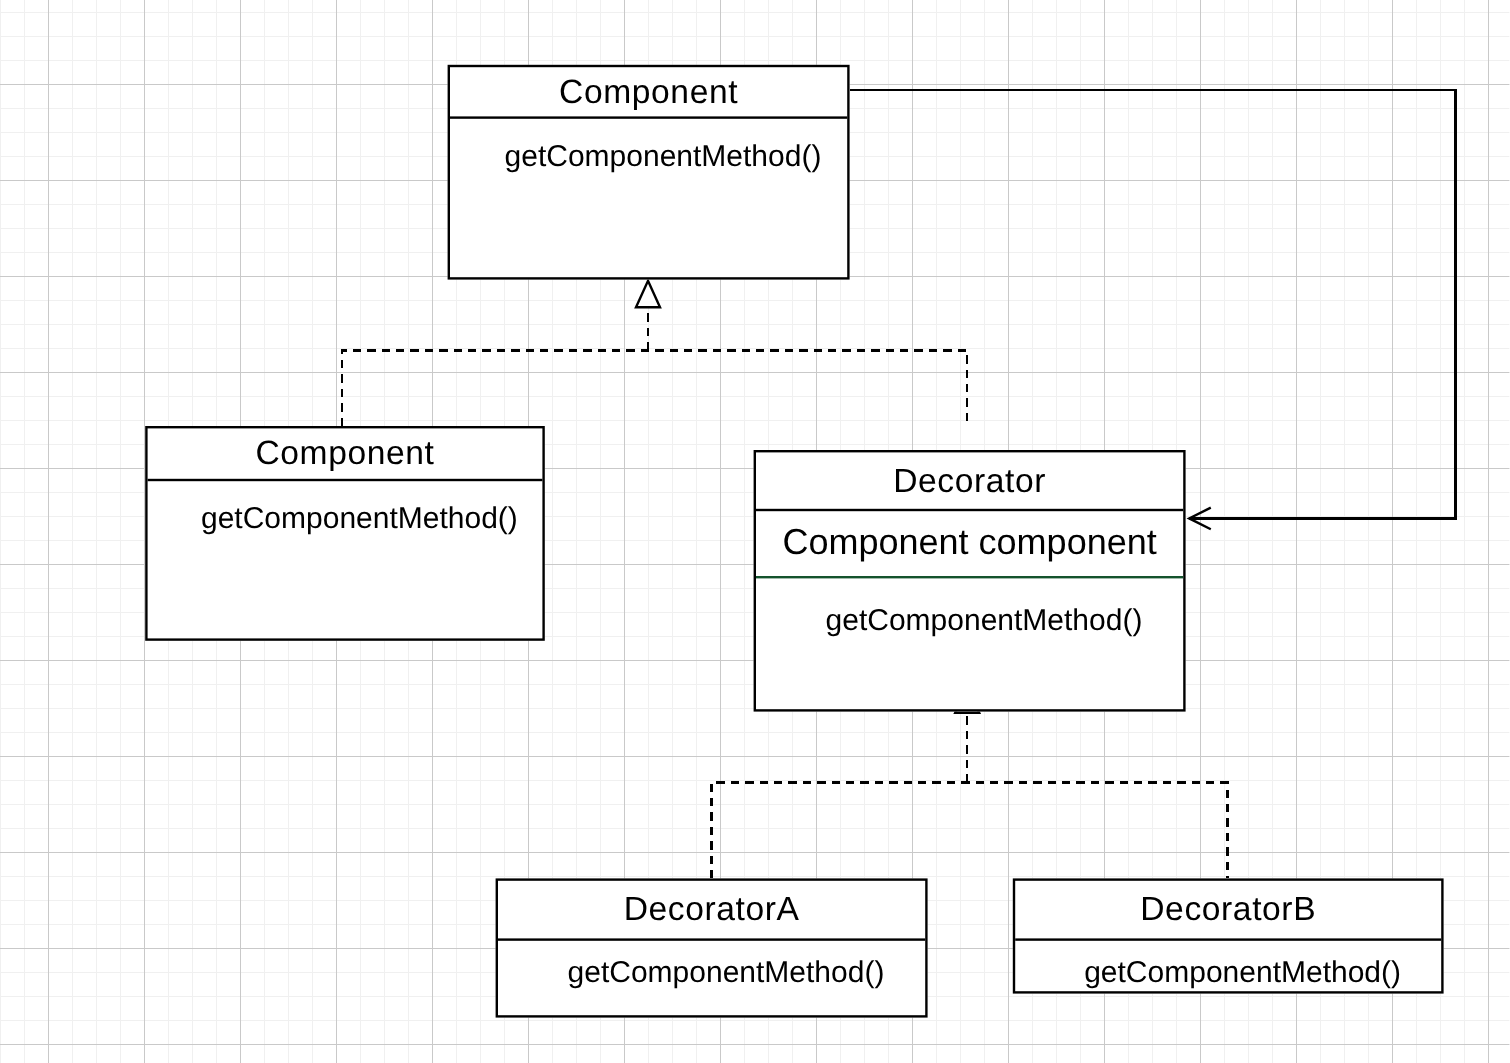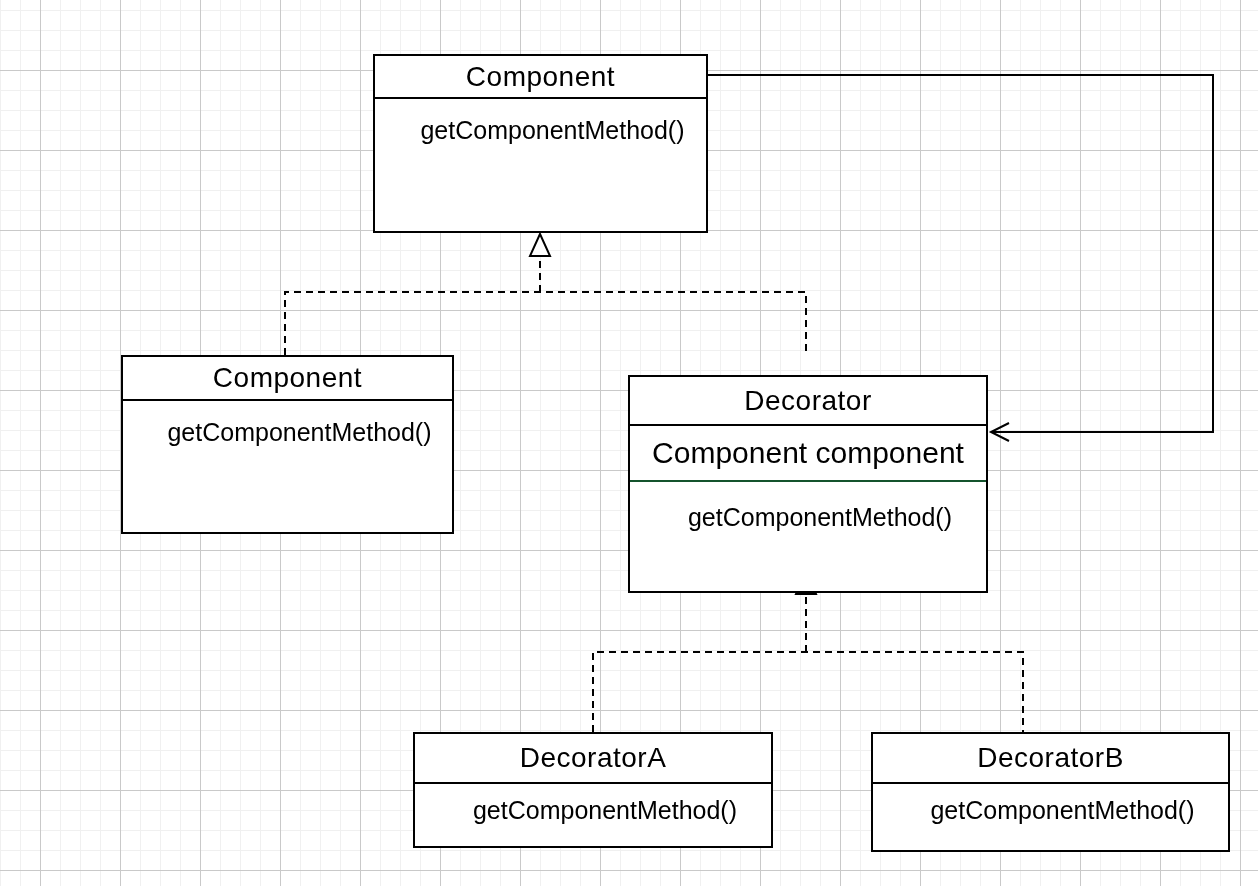--- a/index.html
+++ b/index.html
@@ -118,18 +118,18 @@
     <div class="uml-title" style="height:47px;">Decorator</div>
     <div class="uml-field" style="height:54px;">Component component</div>
     <div class="uml-method" style="padding-top:21px;">getComponentMethod()</div>
   </div>
 
   <div class="uml-class" style="left:413px; top:732px; width:360px; height:116px;">
     <div class="uml-title" style="height:48px;">DecoratorA</div>
     <div class="uml-method" style="padding-top:12px;">getComponentMethod()</div>
   </div>
 
-  <div class="uml-class" style="left:844px; top:732px; width:359px; height:120px;margin-left:27px;">
+  <div class="uml-class" style="left:844px; top:732px; width:359px; height:96px;">
     <div class="uml-title" style="height:48px;">DecoratorB</div>
     <div class="uml-method" style="padding-top:12px;">getComponentMethod()</div>
   </div>
 
 </div>
 
 </body></html>

